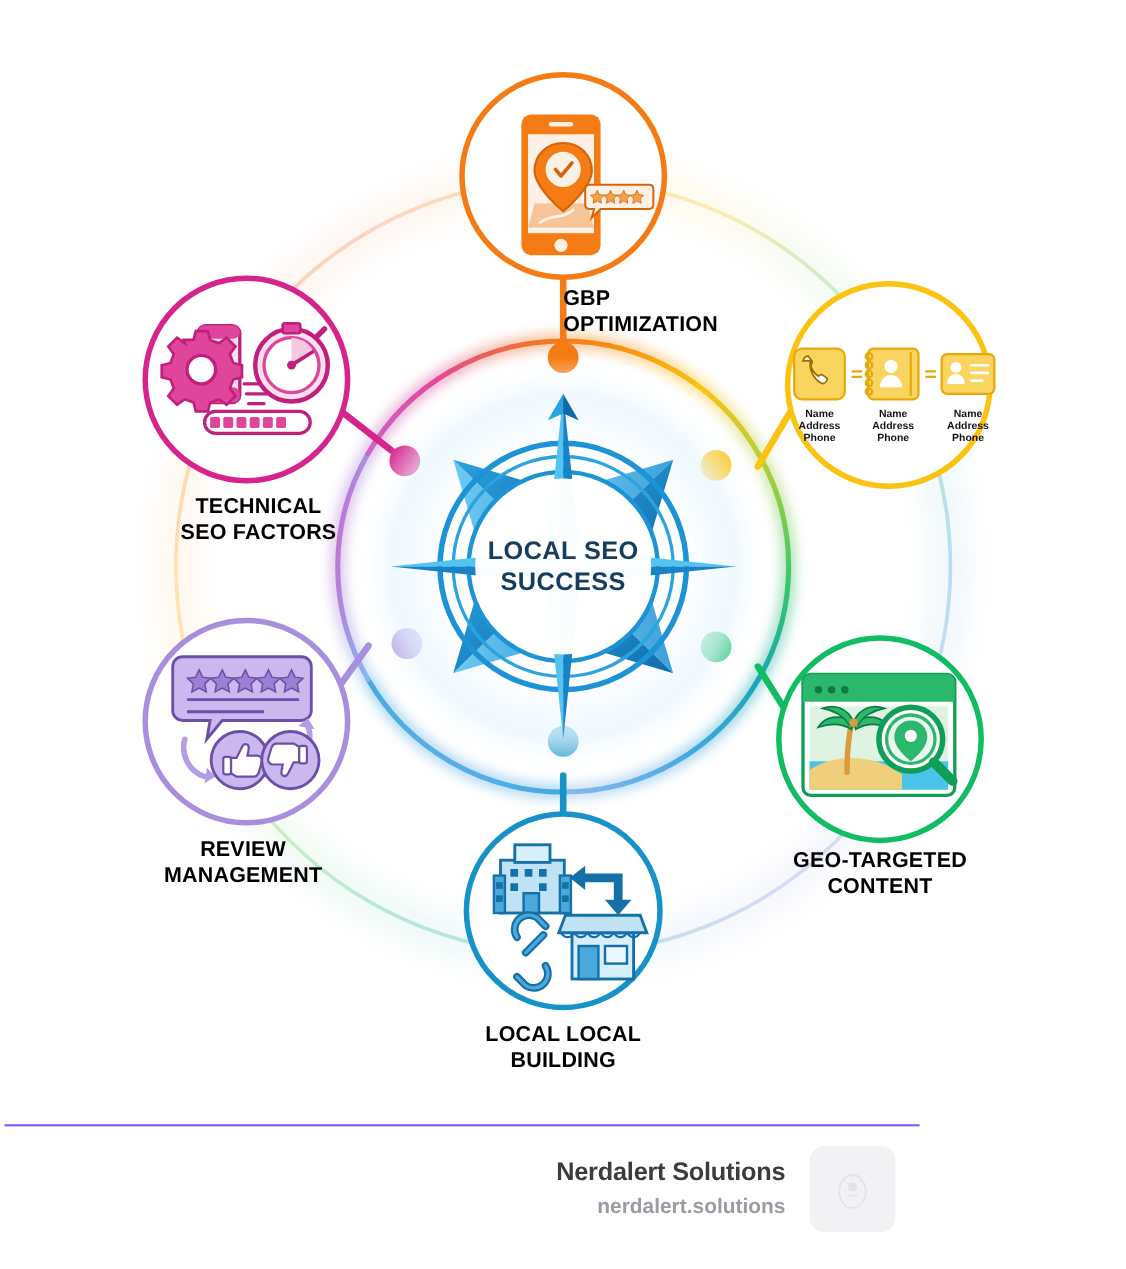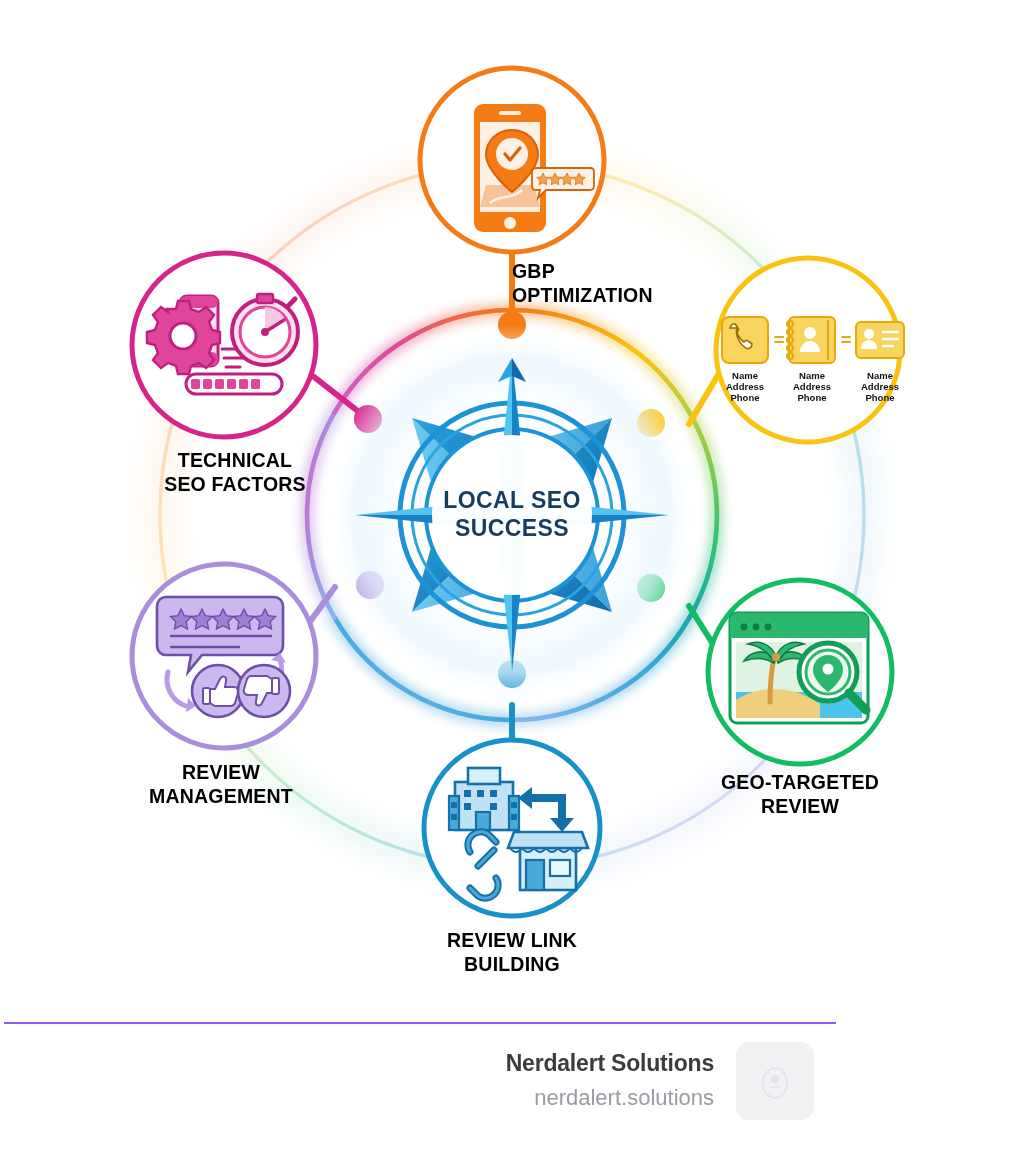--- a/index.html
+++ b/index.html
@@ -74,22 +74,22 @@
   .brand-name {
     font-family: "Liberation Sans", sans-serif;
     font-size: 23px;
     font-weight: bold;
     color: #3b3b40;
     letter-spacing: -0.2px;
     line-height: 1.25;
   }
   .brand-url {
     font-family: "Liberation Sans", sans-serif;
-    font-size: 22px;
-    font-weight: normal;
+    font-size: 19px;
+    font-weight: bold;
     color: #9b9ba4;
     letter-spacing: 0px;
     line-height: 1.3;
     margin-top: 6px;
   }
   .brand-tile {
     width: 78px;
     height: 78px;
     border-radius: 13px;
     background: #f2f2f5;
@@ -494,22 +494,22 @@
             <rect x="251" y="379" width="9" height="10" rx="1.5"></rect>
           </g>
         </g>
       </g>
 
     </svg>
 
     <div class="node-label lbl-gbp">GBP
 OPTIMIZATION</div>
     <div class="node-label lbl-geo">GEO-TARGETED
-REVIEW</div>
-    <div class="node-label lbl-link">REVIEW LINK
+CONTENT</div>
+    <div class="node-label lbl-link">LOCAL LOCAL
 BUILDING</div>
     <div class="node-label lbl-review">REVIEW
 MANAGEMENT</div>
     <div class="node-label lbl-technical">TECHNICAL
 SEO FACTORS</div>
 
   </div>
 
   <div class="footer">
     <div class="footer-inner">

